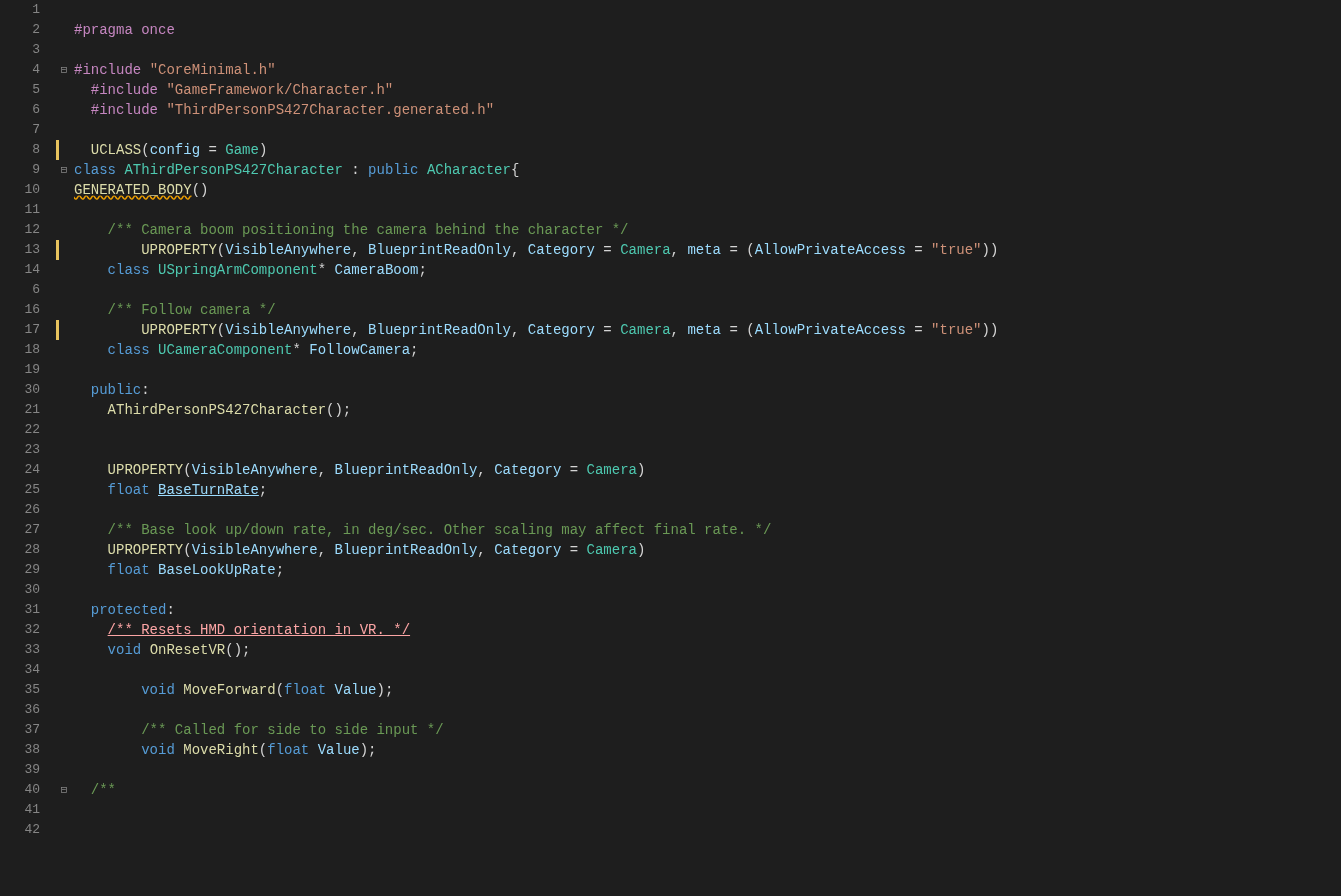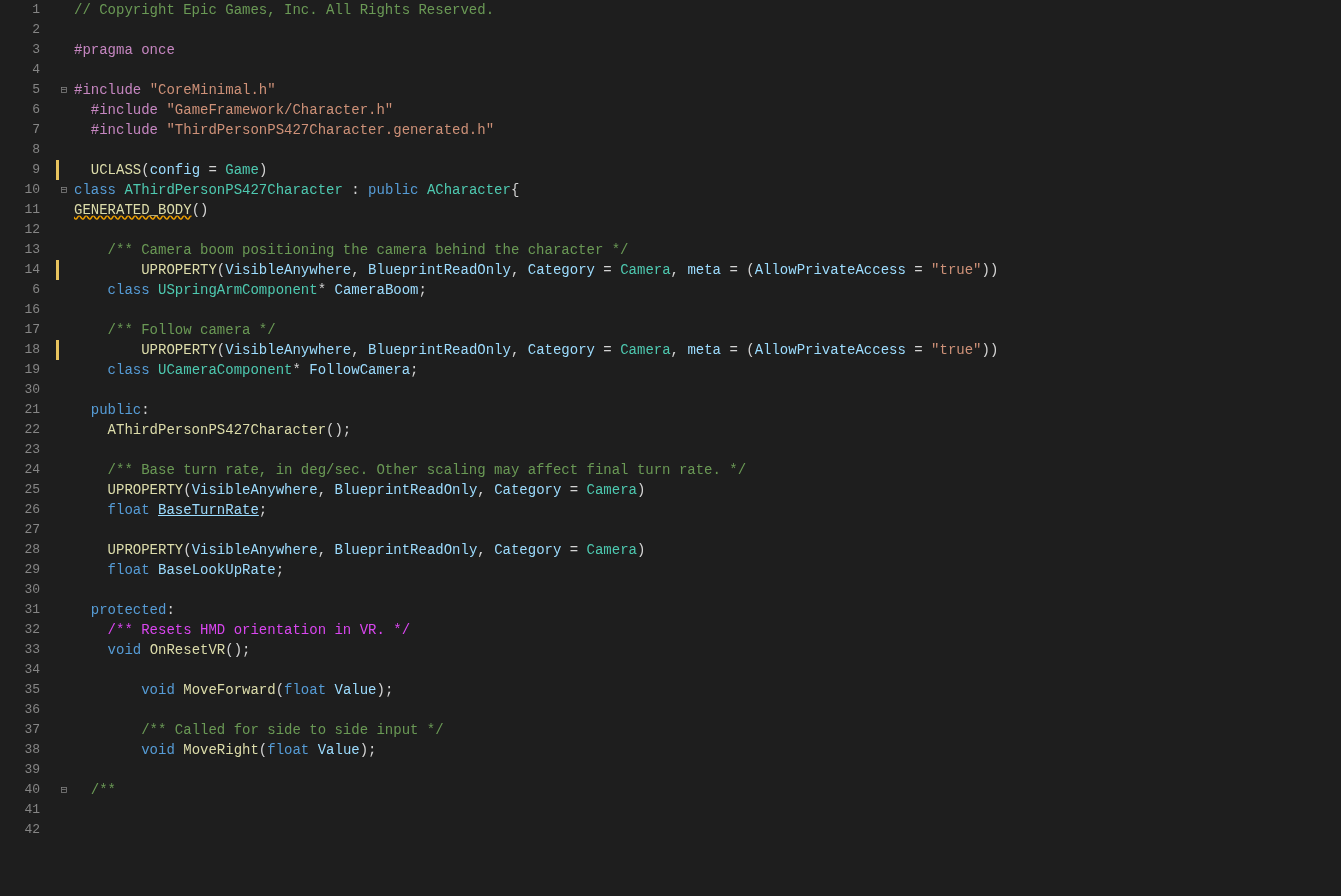--- a/index.html
+++ b/index.html
@@ -104,21 +104,20 @@
       <div class="line-number">35</div>
       <div class="line-number">36</div>
       <div class="line-number">37</div>
       <div class="line-number">38</div>
       <div class="line-number">39</div>
       <div class="line-number">40</div>
       <div class="line-number">41</div>
       <div class="line-number">42</div>
     </div>
   <div class="code-area" id="code-area">
-      <div class="code-line" style="position: relative;"><span style="display: inline-block; width: 18px;"></span><span style="color: rgb(106, 153, 85);">// Copyright Epic Games, Inc. All Rights Reserved.</span></div>
       <div class="code-line" style="position: relative;"><span style="display: inline-block; width: 18px;"></span></div>
       <div class="code-line" style="position: relative;"><span style="display: inline-block; width: 18px;"></span><span style="color: rgb(197, 134, 192);">#pragma once</span></div>
       <div class="code-line" style="position: relative;"><span style="display: inline-block; width: 18px;"></span></div>
       <div class="code-line" style="position: relative;"><span style="display: inline-block; width: 16px; height: 16px; line-height: 16px; text-align: center; color: rgb(133, 133, 133); font-size: 11px; cursor: pointer; margin-right: 2px;">⊟</span><span style="color: rgb(197, 134, 192);">#include</span><span style="color: rgb(212, 212, 212);"> </span><span style="color: rgb(206, 145, 120);">"CoreMinimal.h"</span></div>
       <div class="code-line" style="position: relative;"><span style="display: inline-block; width: 18px;"></span><span style="color: rgb(197, 134, 192);">  #include</span><span style="color: rgb(212, 212, 212);"> </span><span style="color: rgb(206, 145, 120);">"GameFramework/Character.h"</span></div>
       <div class="code-line" style="position: relative;"><span style="display: inline-block; width: 18px;"></span><span style="color: rgb(197, 134, 192);">  #include</span><span style="color: rgb(212, 212, 212);"> </span><span style="color: rgb(206, 145, 120);">"ThirdPersonPS427Character.generated.h"</span></div>
       <div class="code-line" style="position: relative;"><span style="display: inline-block; width: 18px;"></span></div>
       <div class="code-line" style="position: relative;"><span style="display: inline-block; width: 3px; height: 20px; background: rgb(232, 195, 93); position: absolute; left: 0px; top: 0px;"></span><span style="display: inline-block; width: 18px;"></span><span style="color: rgb(212, 212, 212);">  </span><span style="color: rgb(220, 220, 170);">UCLASS</span><span style="color: rgb(212, 212, 212);">(</span><span style="color: rgb(156, 220, 254);">config</span><span style="color: rgb(212, 212, 212);"> = </span><span style="color: rgb(78, 201, 176);">Game</span><span style="color: rgb(212, 212, 212);">)</span></div>
       <div class="code-line" style="position: relative;"><span style="display: inline-block; width: 16px; height: 16px; line-height: 16px; text-align: center; color: rgb(133, 133, 133); font-size: 11px; cursor: pointer; margin-right: 2px;">⊟</span><span style="color: rgb(86, 156, 214);">class</span><span style="color: rgb(212, 212, 212);"> </span><span style="color: rgb(78, 201, 176);">AThirdPersonPS427Character</span><span style="color: rgb(212, 212, 212);"> : </span><span style="color: rgb(86, 156, 214);">public</span><span style="color: rgb(212, 212, 212);"> </span><span style="color: rgb(78, 201, 176);">ACharacter</span><span style="color: rgb(212, 212, 212);">{</span></div>
       <div class="code-line" style="position: relative;"><span style="display: inline-block; width: 18px;"></span><span style="color: rgb(220, 220, 170); text-decoration: underline wavy rgb(240, 160, 0);">GENERATED_BODY</span><span style="color: rgb(212, 212, 212);">()</span></div>
@@ -127,29 +126,30 @@
       <div class="code-line" style="position: relative;"><span style="display: inline-block; width: 3px; height: 20px; background: rgb(232, 195, 93); position: absolute; left: 0px; top: 0px;"></span><span style="display: inline-block; width: 18px;"></span><span style="color: rgb(212, 212, 212);">        </span><span style="color: rgb(220, 220, 170);">UPROPERTY</span><span style="color: rgb(212, 212, 212);">(</span><span style="color: rgb(156, 220, 254);">VisibleAnywhere</span><span style="color: rgb(212, 212, 212);">, </span><span style="color: rgb(156, 220, 254);">BlueprintReadOnly</span><span style="color: rgb(212, 212, 212);">, </span><span style="color: rgb(156, 220, 254);">Category</span><span style="color: rgb(212, 212, 212);"> = </span><span style="color: rgb(78, 201, 176);">Camera</span><span style="color: rgb(212, 212, 212);">, </span><span style="color: rgb(156, 220, 254);">meta</span><span style="color: rgb(212, 212, 212);"> = (</span><span style="color: rgb(156, 220, 254);">AllowPrivateAccess</span><span style="color: rgb(212, 212, 212);"> = </span><span style="color: rgb(206, 145, 120);">"true"</span><span style="color: rgb(212, 212, 212);">))</span></div>
       <div class="code-line" style="position: relative;"><span style="display: inline-block; width: 18px;"></span><span style="color: rgb(212, 212, 212);">    </span><span style="color: rgb(86, 156, 214);">class</span><span style="color: rgb(212, 212, 212);"> </span><span style="color: rgb(78, 201, 176);">USpringArmComponent</span><span style="color: rgb(212, 212, 212);">* </span><span style="color: rgb(156, 220, 254);">CameraBoom</span><span style="color: rgb(212, 212, 212);">;</span></div>
       <div class="code-line" style="position: relative;"><span style="display: inline-block; width: 18px;"></span></div>
       <div class="code-line" style="position: relative;"><span style="display: inline-block; width: 18px;"></span><span style="color: rgb(212, 212, 212);">    </span><span style="color: rgb(106, 153, 85);">/** Follow camera */</span></div>
       <div class="code-line" style="position: relative;"><span style="display: inline-block; width: 3px; height: 20px; background: rgb(232, 195, 93); position: absolute; left: 0px; top: 0px;"></span><span style="display: inline-block; width: 18px;"></span><span style="color: rgb(212, 212, 212);">        </span><span style="color: rgb(220, 220, 170);">UPROPERTY</span><span style="color: rgb(212, 212, 212);">(</span><span style="color: rgb(156, 220, 254);">VisibleAnywhere</span><span style="color: rgb(212, 212, 212);">, </span><span style="color: rgb(156, 220, 254);">BlueprintReadOnly</span><span style="color: rgb(212, 212, 212);">, </span><span style="color: rgb(156, 220, 254);">Category</span><span style="color: rgb(212, 212, 212);"> = </span><span style="color: rgb(78, 201, 176);">Camera</span><span style="color: rgb(212, 212, 212);">, </span><span style="color: rgb(156, 220, 254);">meta</span><span style="color: rgb(212, 212, 212);"> = (</span><span style="color: rgb(156, 220, 254);">AllowPrivateAccess</span><span style="color: rgb(212, 212, 212);"> = </span><span style="color: rgb(206, 145, 120);">"true"</span><span style="color: rgb(212, 212, 212);">))</span></div>
       <div class="code-line" style="position: relative;"><span style="display: inline-block; width: 18px;"></span><span style="color: rgb(212, 212, 212);">    </span><span style="color: rgb(86, 156, 214);">class</span><span style="color: rgb(212, 212, 212);"> </span><span style="color: rgb(78, 201, 176);">UCameraComponent</span><span style="color: rgb(212, 212, 212);">* </span><span style="color: rgb(156, 220, 254);">FollowCamera</span><span style="color: rgb(212, 212, 212);">;</span></div>
       <div class="code-line" style="position: relative;"><span style="display: inline-block; width: 18px;"></span></div>
       <div class="code-line" style="position: relative;"><span style="display: inline-block; width: 18px;"></span><span style="color: rgb(212, 212, 212);">  </span><span style="color: rgb(86, 156, 214);">public</span><span style="color: rgb(212, 212, 212);">:</span></div>
       <div class="code-line" style="position: relative;"><span style="display: inline-block; width: 18px;"></span><span style="color: rgb(212, 212, 212);">    </span><span style="color: rgb(220, 220, 170);">AThirdPersonPS427Character</span><span style="color: rgb(212, 212, 212);">();</span></div>
       <div class="code-line" style="position: relative;"><span style="display: inline-block; width: 18px;"></span></div>
-      <div class="code-line" style="position: relative;"><span style="display: inline-block; width: 18px;"></span><span style="color: rgb(212, 212, 212);">    </span><span style="color: rgb(106, 153, 85);">/** Base turn rate, in deg/sec. Other scaling may affect final turn rate. */</span></div>
+      <div class="code-line" style="position: relative;"><span style="display: inline-block; width: 18px;"></span><span style="color: rgb(212, 212, 212);">    </span></div>
       <div class="code-line" style="position: relative;"><span style="display: inline-block; width: 18px;"></span><span style="color: rgb(212, 212, 212);">    </span><span style="color: rgb(220, 220, 170);">UPROPERTY</span><span style="color: rgb(212, 212, 212);">(</span><span style="color: rgb(156, 220, 254);">VisibleAnywhere</span><span style="color: rgb(212, 212, 212);">, </span><span style="color: rgb(156, 220, 254);">BlueprintReadOnly</span><span style="color: rgb(212, 212, 212);">, </span><span style="color: rgb(156, 220, 254);">Category</span><span style="color: rgb(212, 212, 212);"> = </span><span style="color: rgb(78, 201, 176);">Camera</span><span style="color: rgb(212, 212, 212);">)</span></div>
       <div class="code-line" style="position: relative;"><span style="display: inline-block; width: 18px;"></span><span style="color: rgb(212, 212, 212);">    </span><span style="color: rgb(86, 156, 214);">float</span><span style="color: rgb(212, 212, 212);"> </span><span style="color: rgb(156, 220, 254); text-decoration: underline;">BaseTurnRate</span><span style="color: rgb(212, 212, 212);">;</span></div>
       <div class="code-line" style="position: relative;"><span style="display: inline-block; width: 18px;"></span></div>
+      <div class="code-line" style="position: relative;"><span style="display: inline-block; width: 18px;"></span><span style="color: rgb(212, 212, 212);">    </span><span style="color: rgb(106, 153, 85);">/** Base look up/down rate, in deg/sec. Other scaling may affect final rate. */</span></div>
       <div class="code-line" style="position: relative;"><span style="display: inline-block; width: 18px;"></span><span style="color: rgb(212, 212, 212);">    </span><span style="color: rgb(220, 220, 170);">UPROPERTY</span><span style="color: rgb(212, 212, 212);">(</span><span style="color: rgb(156, 220, 254);">VisibleAnywhere</span><span style="color: rgb(212, 212, 212);">, </span><span style="color: rgb(156, 220, 254);">BlueprintReadOnly</span><span style="color: rgb(212, 212, 212);">, </span><span style="color: rgb(156, 220, 254);">Category</span><span style="color: rgb(212, 212, 212);"> = </span><span style="color: rgb(78, 201, 176);">Camera</span><span style="color: rgb(212, 212, 212);">)</span></div>
       <div class="code-line" style="position: relative;"><span style="display: inline-block; width: 18px;"></span><span style="color: rgb(212, 212, 212);">    </span><span style="color: rgb(86, 156, 214);">float</span><span style="color: rgb(212, 212, 212);"> </span><span style="color: rgb(156, 220, 254);">BaseLookUpRate</span><span style="color: rgb(212, 212, 212);">;</span></div>
       <div class="code-line" style="position: relative;"><span style="display: inline-block; width: 18px;"></span></div>
       <div class="code-line" style="position: relative;"><span style="display: inline-block; width: 18px;"></span><span style="color: rgb(212, 212, 212);">  </span><span style="color: rgb(86, 156, 214);">protected</span><span style="color: rgb(212, 212, 212);">:</span></div>
-      <div class="code-line" style="position: relative;"><span style="display: inline-block; width: 18px;"></span><span style="color: rgb(212, 212, 212);">    </span><span style="color: #d946ef;">/** Resets HMD orientation in VR. */</span></div>
+      <div class="code-line" style="position: relative;"><span style="display: inline-block; width: 18px;"></span><span style="color: rgb(212, 212, 212);">    </span><span style="color: #fca5a5; text-decoration: underline;">/** Resets HMD orientation in VR. */</span></div>
       <div class="code-line" style="position: relative;"><span style="display: inline-block; width: 18px;"></span><span style="color: rgb(212, 212, 212);">    </span><span style="color: rgb(86, 156, 214);">void</span><span style="color: rgb(212, 212, 212);"> </span><span style="color: rgb(220, 220, 170);">OnResetVR</span><span style="color: rgb(212, 212, 212);">();</span></div>
       <div class="code-line" style="position: relative;"><span style="display: inline-block; width: 18px;"></span></div>
       <div class="code-line" style="position: relative;"><span style="display: inline-block; width: 18px;"></span><span style="color: rgb(212, 212, 212);">        </span><span style="color: rgb(86, 156, 214);">void</span><span style="color: rgb(212, 212, 212);"> </span><span style="color: rgb(220, 220, 170);">MoveForward</span><span style="color: rgb(212, 212, 212);">(</span><span style="color: rgb(86, 156, 214);">float</span><span style="color: rgb(212, 212, 212);"> </span><span style="color: rgb(156, 220, 254);">Value</span><span style="color: rgb(212, 212, 212);">);</span></div>
       <div class="code-line" style="position: relative;"><span style="display: inline-block; width: 18px;"></span></div>
       <div class="code-line" style="position: relative;"><span style="display: inline-block; width: 18px;"></span><span style="color: rgb(212, 212, 212);">        </span><span style="color: rgb(106, 153, 85);">/** Called for side to side input */</span></div>
       <div class="code-line" style="position: relative;"><span style="display: inline-block; width: 18px;"></span><span style="color: rgb(212, 212, 212);">        </span><span style="color: rgb(86, 156, 214);">void</span><span style="color: rgb(212, 212, 212);"> </span><span style="color: rgb(220, 220, 170);">MoveRight</span><span style="color: rgb(212, 212, 212);">(</span><span style="color: rgb(86, 156, 214);">float</span><span style="color: rgb(212, 212, 212);"> </span><span style="color: rgb(156, 220, 254);">Value</span><span style="color: rgb(212, 212, 212);">);</span></div>
       <div class="code-line" style="position: relative;"><span style="display: inline-block; width: 18px;"></span></div>
       <div class="code-line" style="position: relative;"><span style="display: inline-block; width: 16px; height: 16px; line-height: 16px; text-align: center; color: rgb(133, 133, 133); font-size: 11px; cursor: pointer; margin-right: 2px;">⊟</span><span style="color: rgb(212, 212, 212);">  </span><span style="color: rgb(106, 153, 85);">/**</span></div>
     </div>
 </div>

